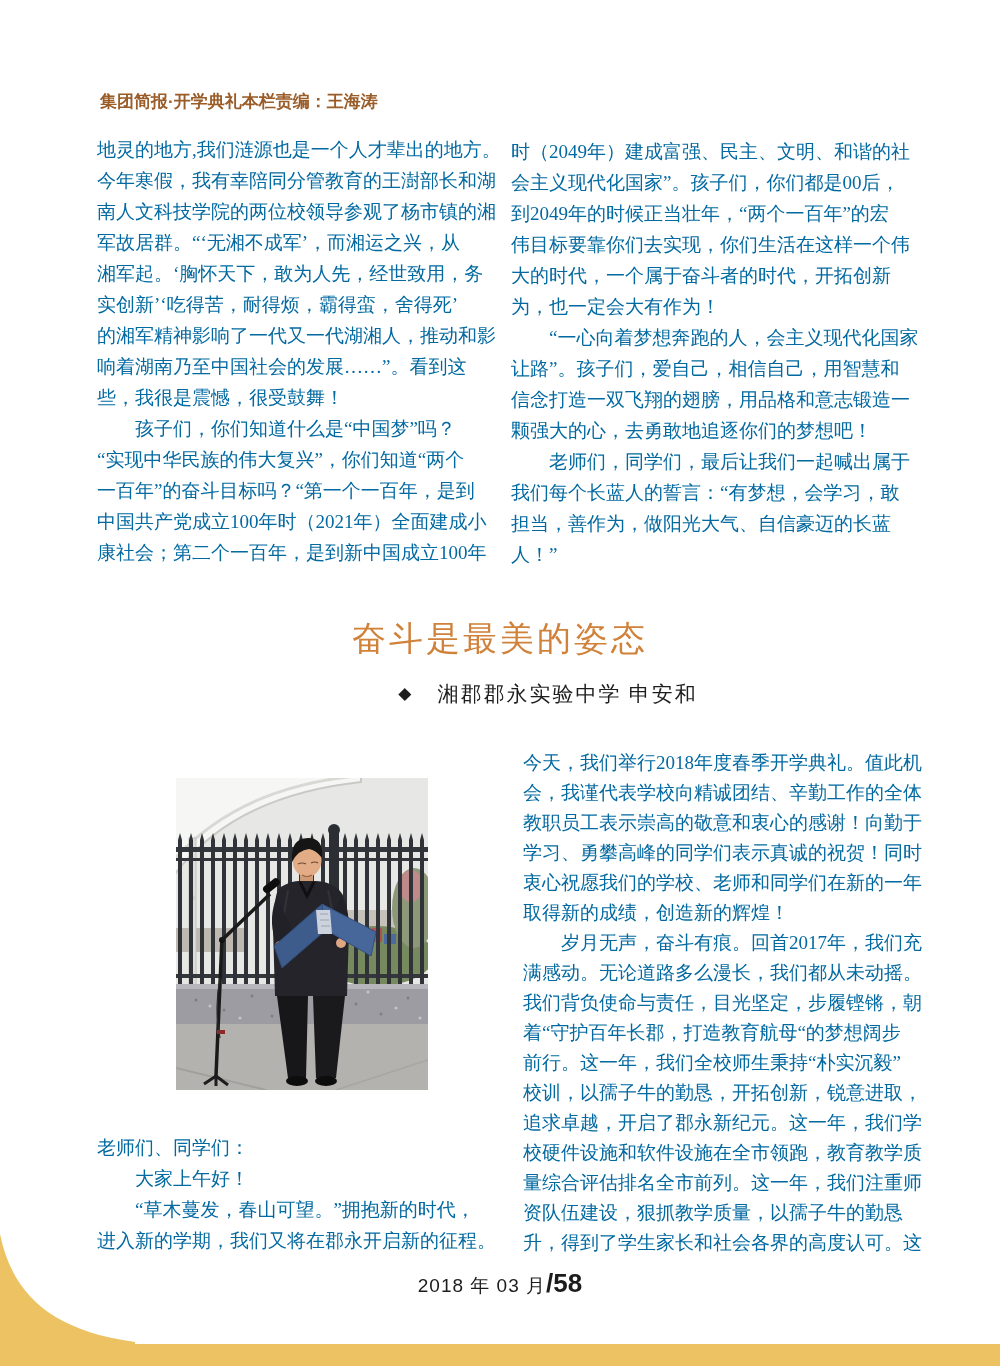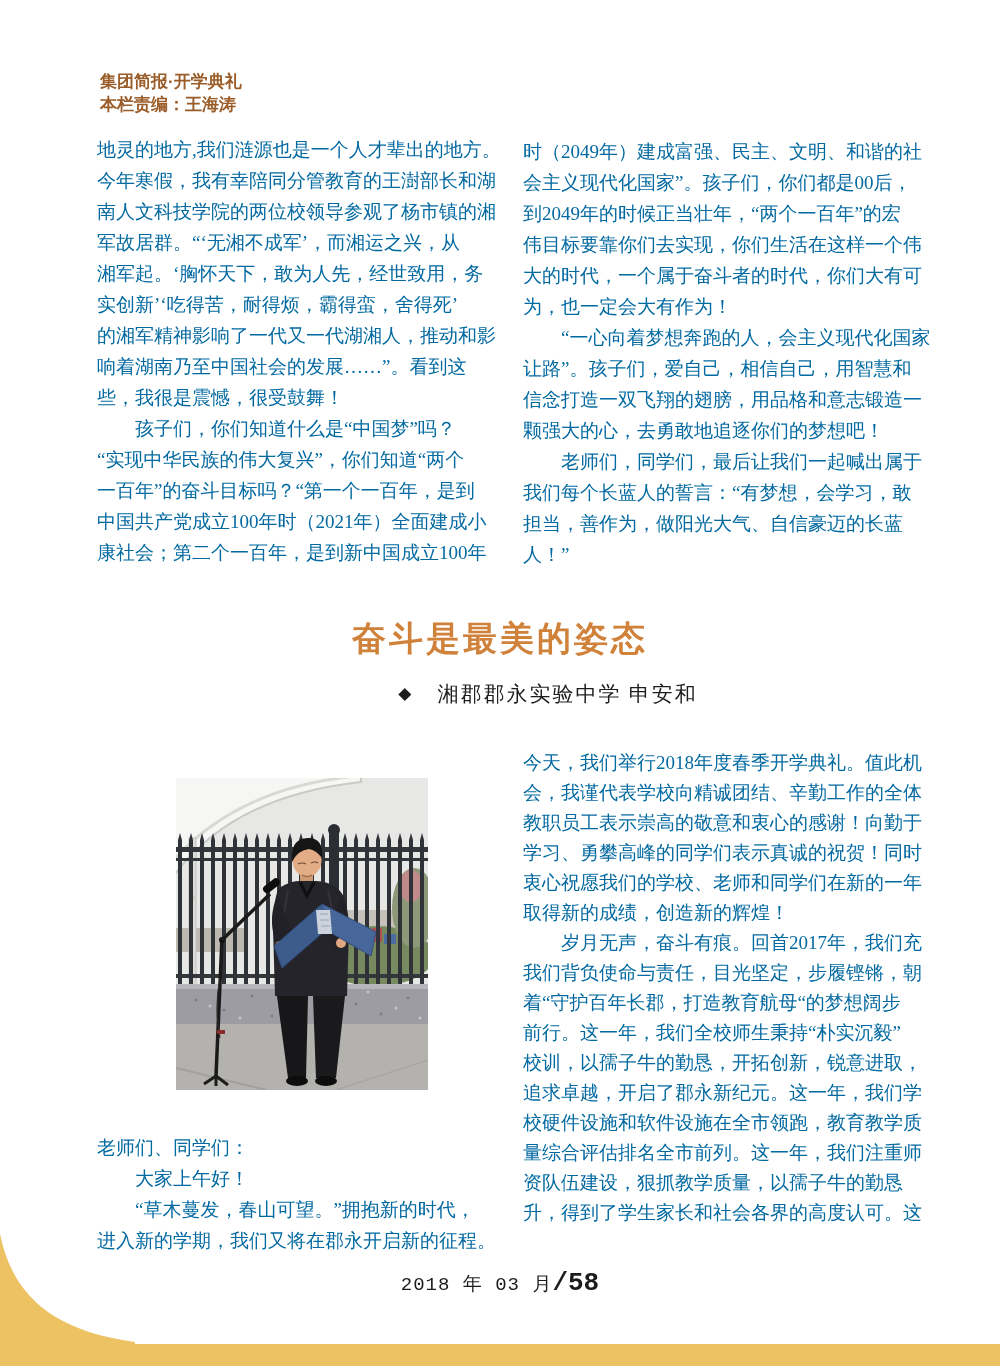--- a/index.html
+++ b/index.html
@@ -8,43 +8,43 @@
     width:1000px;height:1366px;
     margin:0 auto;
     background:#ffffff;
     overflow:hidden;
     font-family:"Liberation Serif","DejaVu Serif",serif;
     color:#222222;
   }
   
   .runhead{position:absolute;top:90px;left:100px;right:95px;height:26px;
     font-family:"Liberation Sans","DejaVu Sans",sans-serif;
-    font-weight:bold;font-size:17px;color:#9a5c28;display:flex;justify-content:flex-end;flex-direction:column;}
+    font-weight:bold;font-size:17px;color:#9a5c28;display:flex;justify-content:flex-start;}
   
   .txtcol{position:absolute;font-size:19px;color:#0369a1;}
   .tline{height:31px;line-height:31px;white-space:nowrap;}
   .col-left-top{left:97px;top:134px;width:400px;}
-  .col-right-top{left:523px;top:136px;width:396px;}
+  .col-right-top{left:511px;top:136px;width:396px;}
   .col-left-bottom{left:97px;top:1132px;width:400px;}
   .col-left-bottom .tline{height:31px;line-height:31px;}
   .col-right-bottom{left:523px;top:748px;width:396px;}
   .col-right-bottom .tline{height:30px;line-height:30px;}
   
   .art-title{position:absolute;top:616px;left:0;width:1000px;text-align:center;
-    font-size:34px;font-weight:bold;letter-spacing:3px;color:#d0813a;}
+    font-size:34px;font-weight:normal;letter-spacing:3px;color:#d0813a;}
   .art-byline{position:absolute;top:680px;left:0;width:1000px;text-align:center;
     font-size:21px;color:#1d1d1d;letter-spacing:2px;padding-left:48px;}
   .art-byline .diamond{font-size:17px;position:relative;top:-2px;margin-right:26px;letter-spacing:0;}
   
   .photo{position:absolute;left:176px;top:778px;width:252px;height:312px;margin:0;padding:0;
     background:#e9e9e7;overflow:hidden;}
   .photo svg{display:block;}
   
   .pagefoot{position:absolute;top:1268px;left:0;width:1000px;text-align:center;
-    font-family:Liberation Mono, monospace;color:#1c1c1c;}
+    font-family:Liberation Sans, sans-serif;color:#1c1c1c;}
   .pagefoot .date{font-size:19px;letter-spacing:1px;}
   .pagefoot .pageno{font-size:26px;font-weight:bold;letter-spacing:0;}
   
   .foot-band{position:absolute;left:0;bottom:0;width:1000px;height:22px;background:#ecc262;}
   .foot-wedge{position:absolute;left:0;bottom:0;width:135px;height:132px;}
 </style>
 </head>
 <body>
 
 <div class="page">
@@ -68,21 +68,21 @@
       <div class="tline">“实现中华民族的伟大复兴”，你们知道“两个</div>
       <div class="tline">一百年”的奋斗目标吗？“第一个一百年，是到</div>
       <div class="tline">中国共产党成立100年时（2021年）全面建成小</div>
       <div class="tline">康社会；第二个一百年，是到新中国成立100年</div>
     </div>
   <div class="txtcol col-right-top">
       <div class="tline">时（2049年）建成富强、民主、文明、和谐的社</div>
       <div class="tline">会主义现代化国家”。孩子们，你们都是00后，</div>
       <div class="tline">到2049年的时候正当壮年，“两个一百年”的宏</div>
       <div class="tline">伟目标要靠你们去实现，你们生活在这样一个伟</div>
-      <div class="tline">大的时代，一个属于奋斗者的时代，你们大有可</div>
+      <div class="tline">大的时代，一个属于奋斗者的时代，开拓创新</div>
       <div class="tline">为，也一定会大有作为！</div>
       <div class="tline">　　“一心向着梦想奔跑的人，会主义现代化国家</div>
       <div class="tline">让路”。孩子们，爱自己，相信自己，用智慧和</div>
       <div class="tline">信念打造一双飞翔的翅膀，用品格和意志锻造一</div>
       <div class="tline">颗强大的心，去勇敢地追逐你们的梦想吧！</div>
       <div class="tline">　　老师们，同学们，最后让我们一起喊出属于</div>
       <div class="tline">我们每个长蓝人的誓言：“有梦想，会学习，敢</div>
       <div class="tline">担当，善作为，做阳光大气、自信豪迈的长蓝</div>
       <div class="tline">人！”</div>
     </div>
@@ -252,20 +252,21 @@
       <div class="tline">进入新的学期，我们又将在郡永开启新的征程。</div>
     </div>
   <div class="txtcol col-right-bottom">
       <div class="tline">今天，我们举行2018年度春季开学典礼。值此机</div>
       <div class="tline">会，我谨代表学校向精诚团结、辛勤工作的全体</div>
       <div class="tline">教职员工表示崇高的敬意和衷心的感谢！向勤于</div>
       <div class="tline">学习、勇攀高峰的同学们表示真诚的祝贺！同时</div>
       <div class="tline">衷心祝愿我们的学校、老师和同学们在新的一年</div>
       <div class="tline">取得新的成绩，创造新的辉煌！</div>
       <div class="tline">　　岁月无声，奋斗有痕。回首2017年，我们充</div>
+      <div class="tline">满感动。无论道路多么漫长，我们都从未动摇。</div>
       <div class="tline">我们背负使命与责任，目光坚定，步履铿锵，朝</div>
       <div class="tline">着“守护百年长郡，打造教育航母“的梦想阔步</div>
       <div class="tline">前行。这一年，我们全校师生秉持“朴实沉毅”</div>
       <div class="tline">校训，以孺子牛的勤恳，开拓创新，锐意进取，</div>
       <div class="tline">追求卓越，开启了郡永新纪元。这一年，我们学</div>
       <div class="tline">校硬件设施和软件设施在全市领跑，教育教学质</div>
       <div class="tline">量综合评估排名全市前列。这一年，我们注重师</div>
       <div class="tline">资队伍建设，狠抓教学质量，以孺子牛的勤恳</div>
       <div class="tline">升，得到了学生家长和社会各界的高度认可。这</div>
     </div>

